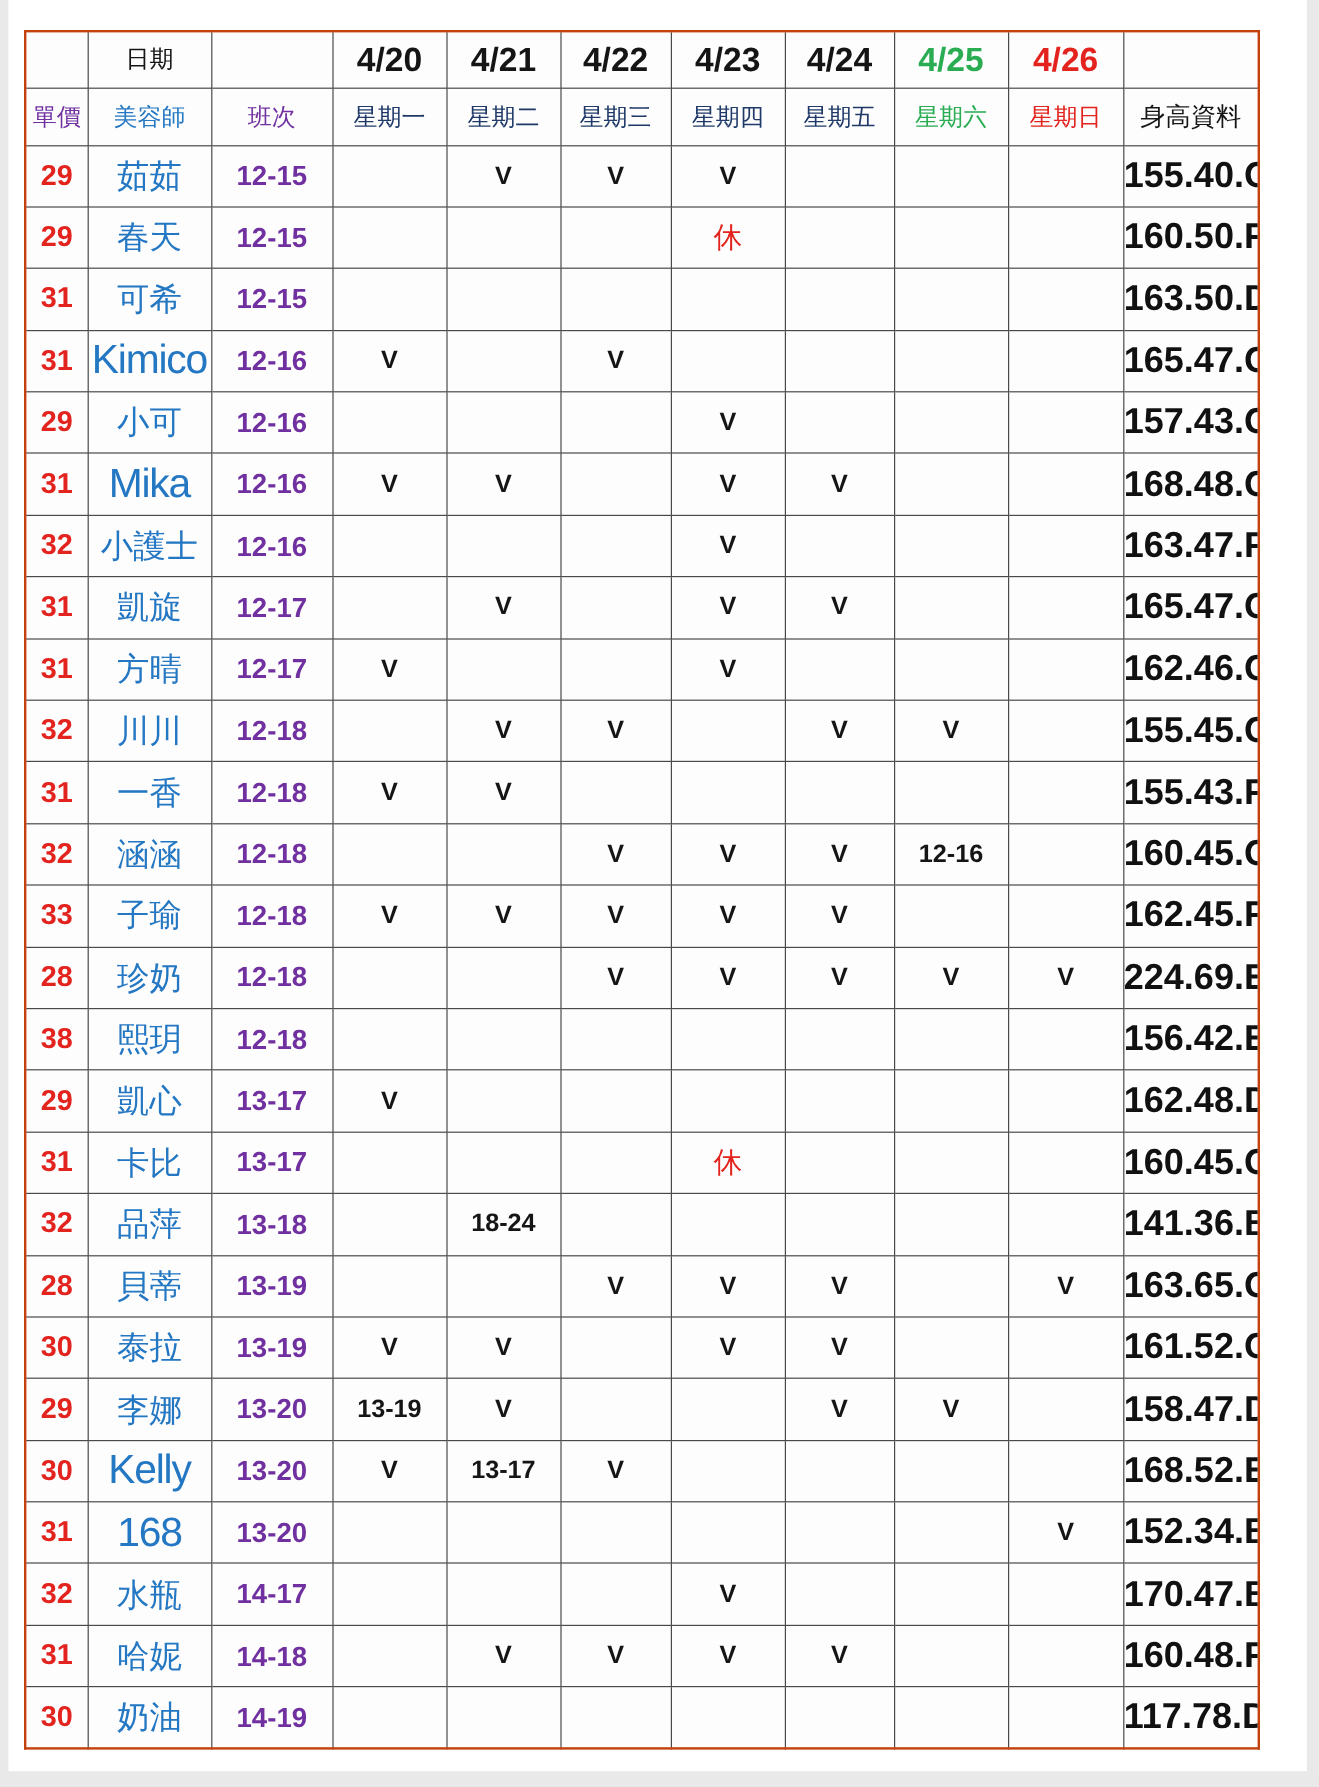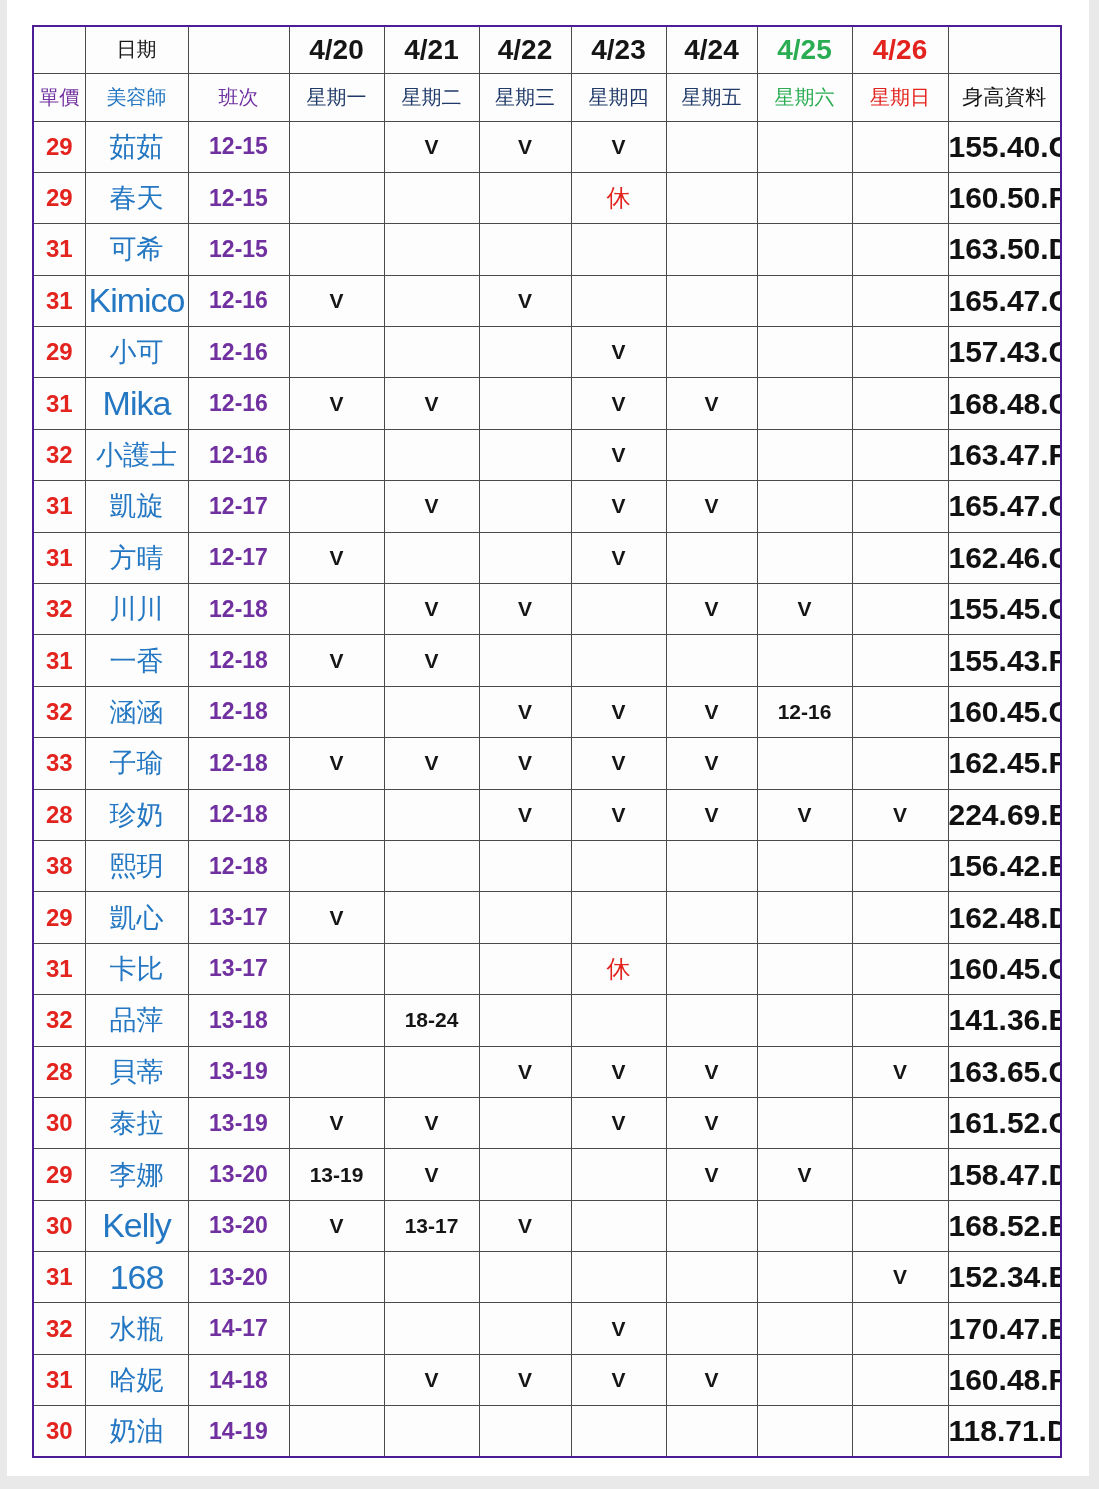--- a/index.html
+++ b/index.html
@@ -17,26 +17,26 @@
   .edge-strip {
     position: absolute;
     background: #e9e9e9;
   }
   .edge-strip.left   { left: 0; top: 0; width: 7px;  height: 1489px; }
   .edge-strip.right  { left: 1089px; top: 0; width: 10px; height: 1489px; }
   .edge-strip.bottom { left: 0; top: 1476px; width: 1099px; height: 13px; }
 
   table.sched {
     position: absolute;
-    left: 32px;
+    left: 20px;
     top: 25px;
     width: 1028px;
     border-collapse: collapse;
     table-layout: fixed;
-    border: 2px solid #4c1d95;
+    border: 2px solid #c2410c;
   }
   table.sched td {
     border: 1.5px solid #4a4a4a;
     text-align: center;
     vertical-align: middle;
     padding: 0;
     background: #fdfdfd;
     overflow: hidden;
     white-space: nowrap;
   }
@@ -447,16 +447,16 @@
         <td class="c-price">30</td>
         <td class="c-name">奶油</td>
         <td class="c-shift">14-19</td>
         <td class="c-day"></td>
         <td class="c-day"></td>
         <td class="c-day"></td>
         <td class="c-day"></td>
         <td class="c-day"></td>
         <td class="c-day"></td>
         <td class="c-day"></td>
-        <td class="c-height">118.71.D</td>
+        <td class="c-height">117.78.D</td>
       </tr>
     </tbody>
 </table>
 
 </body></html>

